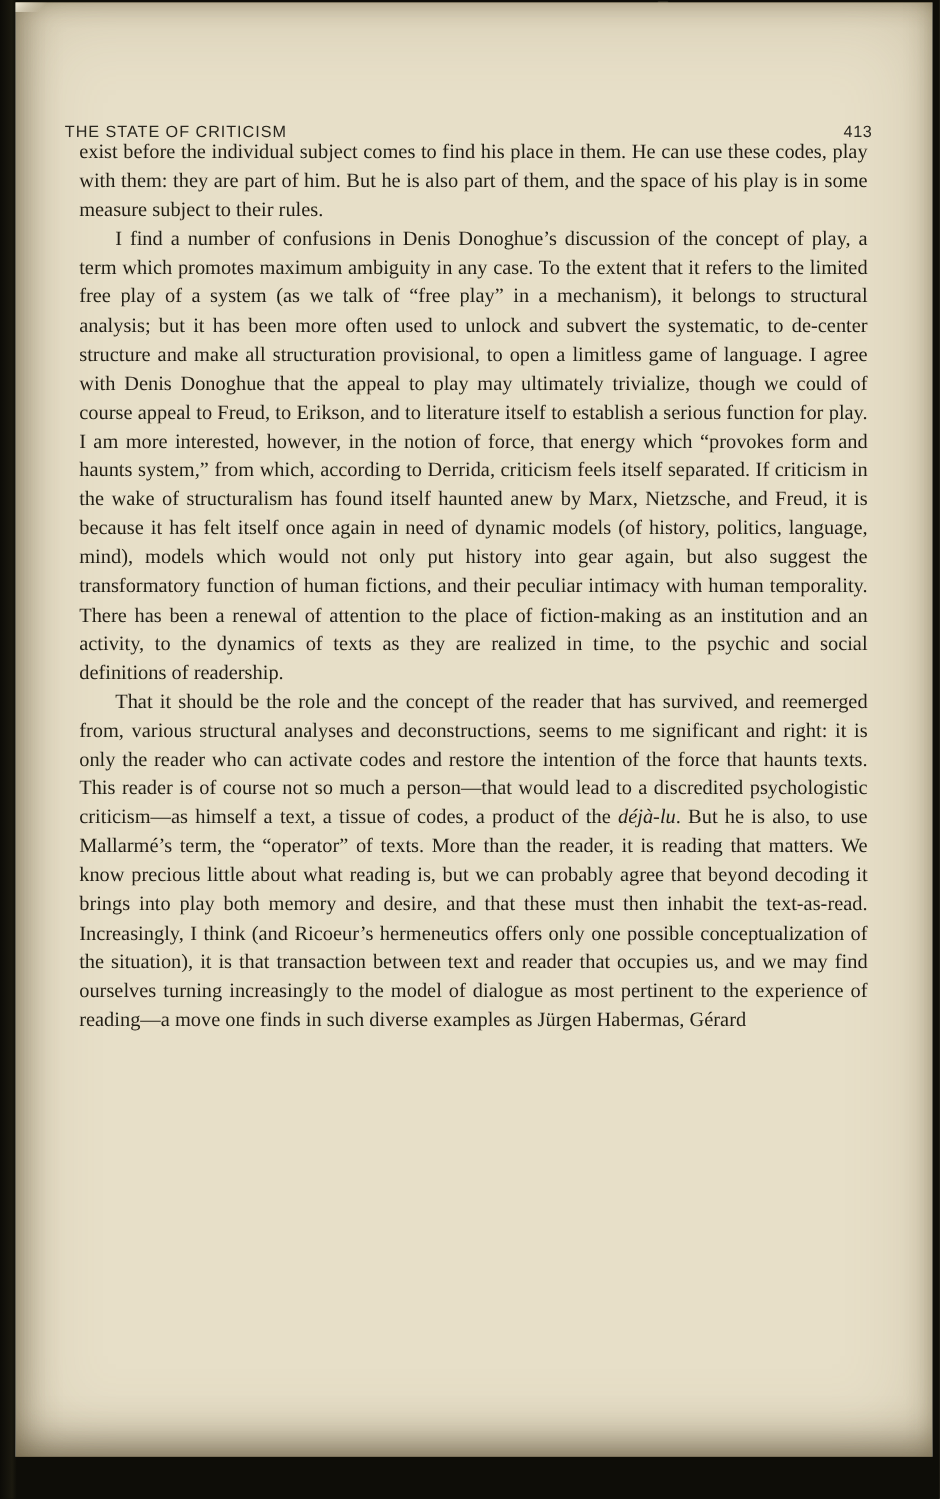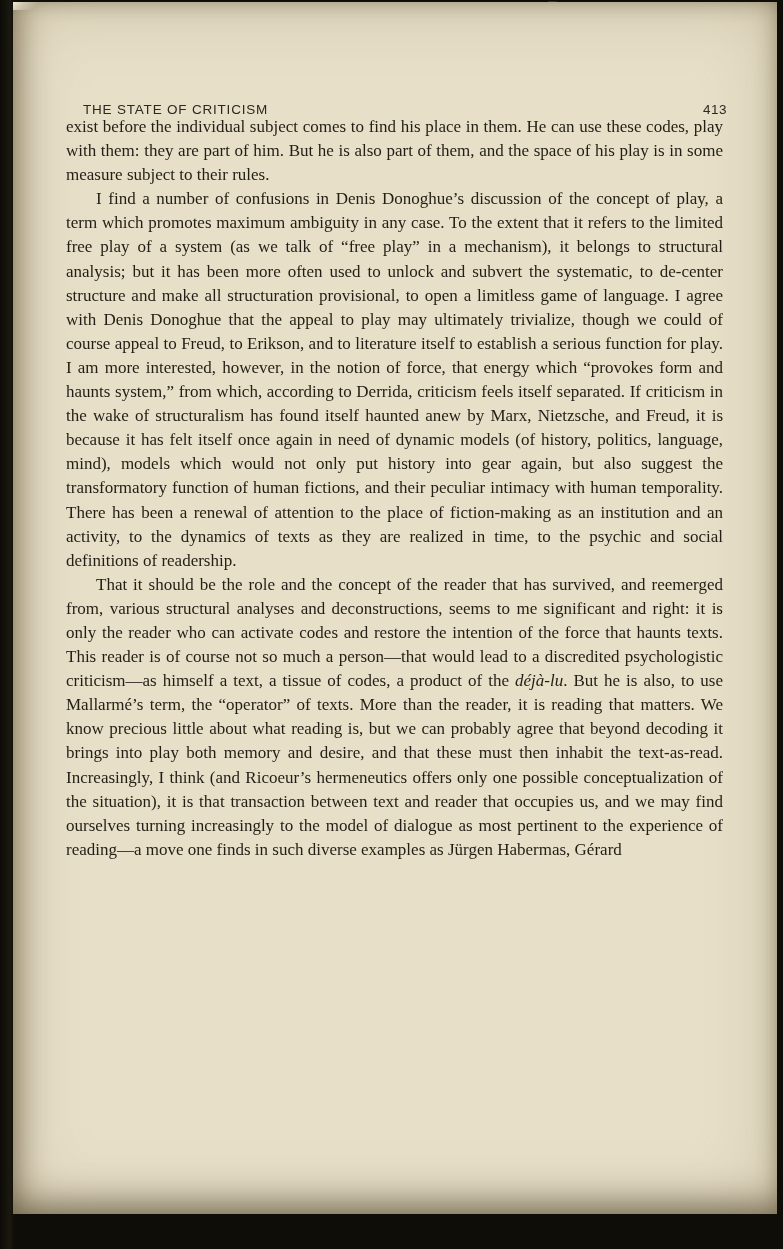--- a/index.html
+++ b/index.html
@@ -45,21 +45,21 @@
     left: 548px;
     top: 1px;
     width: 9px;
     height: 6px;
     background: #3a362a;
     border-radius: 1px;
     opacity: 0.8;
   }
   .page-header {
     position: absolute;
-    left: 70px;
+    left: 41px;
     right: 50px;
     top: 60px;
     display: flex;
     justify-content: space-between;
     align-items: baseline;
     font-family: "Liberation Sans", "DejaVu Sans", sans-serif;
     font-size: 13.5px;
     letter-spacing: 0.8px;
     color: #2b2820;
     gap: 48px;

